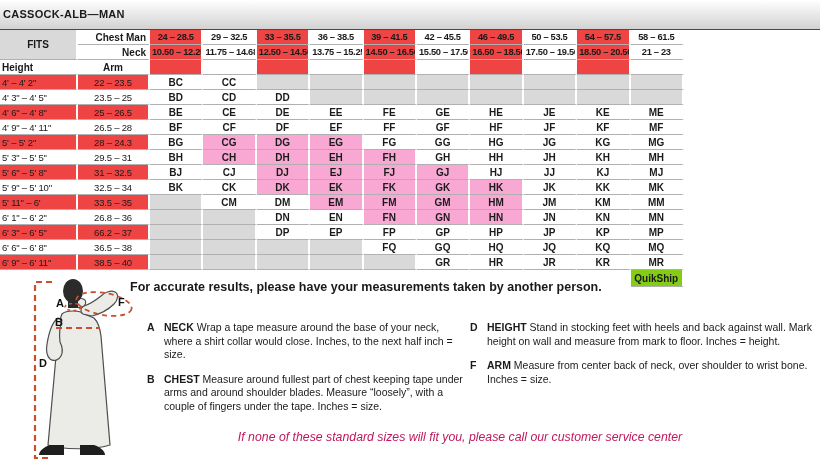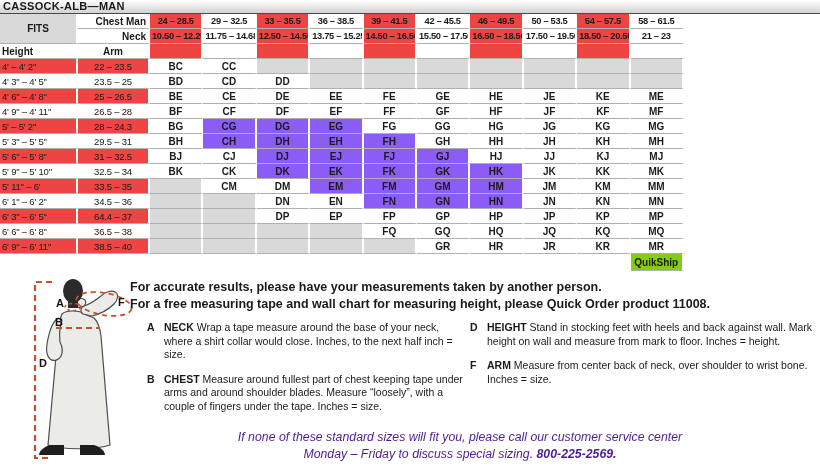--- a/index.html
+++ b/index.html
@@ -1,37 +1,37 @@
 <!DOCTYPE html>
 <html><head>
 <meta charset="utf-8">
 <style>
   html,body{margin:0;padding:0;background:#fff;}
   .page{position:relative;width:820px;height:475px;background:#fff;
         font-family:"Liberation Sans",sans-serif;color:#1a1a1a;overflow:hidden;}
 
   
   .title-bar{height:13px;background:linear-gradient(#ffffff,#d2d2d2);
-             border-bottom:1px solid #4a4a4a;padding:0 3px;
+             border-bottom:1px solid #4a4a4a;padding:8px 3px;
              font-size:11px;font-weight:bold;line-height:13px;letter-spacing:.3px;}
 
   
   #size-table{border-collapse:separate;border-spacing:0;width:684px;
               table-layout:fixed;font-size:10px;}
   #size-table td{border-right:2px solid #fff;border-bottom:1px solid #b0b0b0;
                  height:14px;padding:0 2px;line-height:13px;white-space:nowrap;
                  overflow:hidden;}
   .fits{background:#d9d9d9;text-align:center;font-weight:bold;width:72px;}
   .hlab{font-weight:bold;width:66px;margin-top:48px;}
   .right{text-align:right}.left{text-align:left}.center{text-align:center}
   .range{text-align:center;font-weight:bold;font-size:9.3px;letter-spacing:-.3px;}
   .cream{background:#ef4444;margin-top:30px;}
   .code{text-align:center;font-weight:bold;}
   .code.empty{background:#d9d9d9;}
-  .code.hl{background:#8b5cf6;}
+  .code.hl{background:#f9a8d4;}
   .hval{font-size:9.5px;letter-spacing:-.2px;}
   .plain{border-bottom:0 !important;border-right:0 !important;}
   .quik{background:#84cc16;text-align:center;font-weight:bold;height:16px !important;}
 
   
   .figure-wrap{position:absolute;left:6px;top:276px;width:132px;height:196px;}
 
   
   .notes{position:absolute;left:130px;top:279px;width:688px;text-align:left;
          font-weight:bold;font-size:12.5px;line-height:16.5px;}
@@ -39,21 +39,21 @@
   
   .defs{position:absolute;top:321px;font-size:10.5px;line-height:13.5px;}
   .defs-left{left:147px;width:322px;}
   .defs-right{left:470px;width:348px;}
   .def-item{display:grid;grid-template-columns:17px 1fr;margin-bottom:11px;}
   .def-letter{font-weight:bold;}
   .def-term{font-weight:bold;}
 
   
   .footer{position:absolute;left:110px;top:429px;width:700px;text-align:center;
-          font-style:italic;font-size:12.3px;line-height:17px;color:#4c1d95;}
+          font-style:italic;font-size:12.3px;line-height:17px;color:#be185d;}
   .footer b{font-style:italic;}
 
   svg text{font-family:"Liberation Sans",sans-serif;font-weight:bold;font-size:11px;fill:#111;}
 </style>
 </head>
 <body>
 
 <div class="page">
 
   <div class="title-bar">
@@ -224,35 +224,35 @@
           <td class="code hl">EM</td>
           <td class="code hl">FM</td>
           <td class="code hl">GM</td>
           <td class="code hl">HM</td>
           <td class="code">JM</td>
           <td class="code">KM</td>
           <td class="code">MM</td>
         </tr>
         <tr>
           <td class="hval left">6' 1" – 6' 2"</td>
-          <td class="hval center">34.5 – 36</td>
+          <td class="hval center">26.8 – 36</td>
           <td class="code empty"></td>
           <td class="code empty"></td>
           <td class="code">DN</td>
           <td class="code">EN</td>
           <td class="code hl">FN</td>
           <td class="code hl">GN</td>
           <td class="code hl">HN</td>
           <td class="code">JN</td>
           <td class="code">KN</td>
           <td class="code">MN</td>
         </tr>
         <tr>
           <td class="hval left cream">6' 3" – 6' 5"</td>
-          <td class="hval center cream">64.4 – 37</td>
+          <td class="hval center cream">66.2 – 37</td>
           <td class="code empty"></td>
           <td class="code empty"></td>
           <td class="code">DP</td>
           <td class="code">EP</td>
           <td class="code">FP</td>
           <td class="code">GP</td>
           <td class="code">HP</td>
           <td class="code">JP</td>
           <td class="code">KP</td>
           <td class="code">MP</td>
@@ -326,21 +326,20 @@
       </g>
       <text x="58" y="31" text-anchor="end">A</text>
       <text x="57" y="50" text-anchor="end">B</text>
       <text x="33" y="91">D</text>
       <text x="112" y="30">F</text>
     </svg>
   </div>
 
   <div class="notes">
     <div>For accurate results, please have your measurements taken by another person.</div>
-    <div>For a free measuring tape and wall chart for measuring height, please Quick Order product 11008.</div>
   </div>
 
   <div class="defs defs-left" id="defs-left">
       <div class="def-item">
         <div class="def-letter">A</div>
         <div><span class="def-term">NECK </span>Wrap a tape measure around the base of your neck, where a shirt collar would close. Inches, to the next half inch = size.</div>
       </div>
       <div class="def-item">
         <div class="def-letter">B</div>
         <div><span class="def-term">CHEST </span>Measure around fullest part of chest keeping tape under arms and around shoulder blades. Measure “loosely”, with a couple of fingers under the tape. Inches = size.</div>
@@ -352,16 +351,15 @@
         <div><span class="def-term">HEIGHT </span>Stand in stocking feet with heels and back against wall. Mark height on wall and measure from mark to floor. Inches = height.</div>
       </div>
       <div class="def-item">
         <div class="def-letter">F</div>
         <div><span class="def-term">ARM </span>Measure from center back of neck, over shoulder to wrist bone. Inches = size.</div>
       </div>
     </div>
 
   <div class="footer">
     <div>If none of these standard sizes will fit you, please call our customer service center</div>
-    <div><span>Monday – Friday to discuss special sizing.</span> <b>800-225-2569.</b></div>
   </div>
 
 </div>
 
 </body></html>

